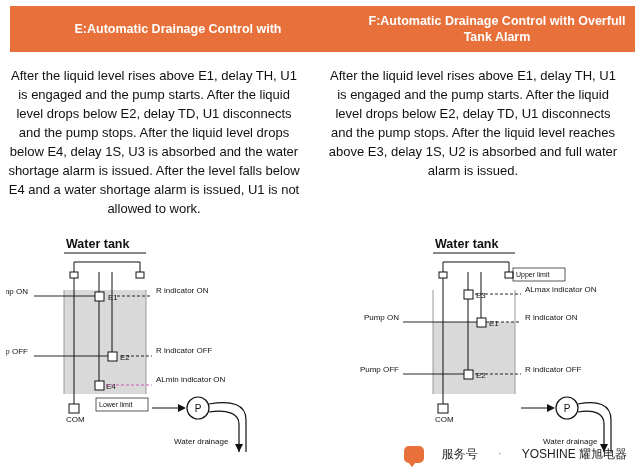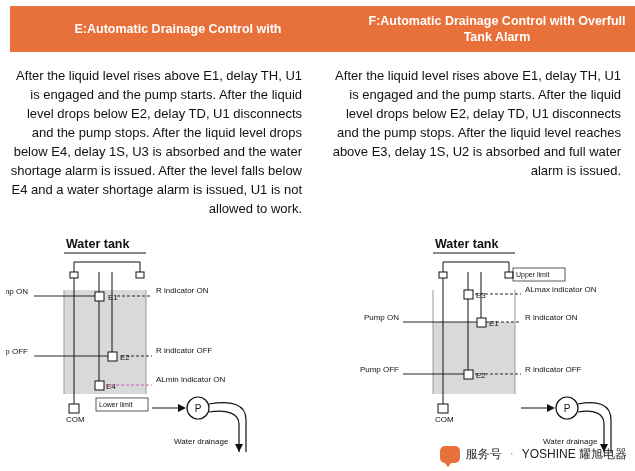--- a/index.html
+++ b/index.html
@@ -49,39 +49,39 @@
   .header-band span { display: block; }
 
   .body-text {
     position: absolute;
     top: 66px;
     left: 0;
     width: 296px;
     font-size: 13px;
     line-height: 19px;
     color: #111111;
-    text-align: right;
+    text-align: center;
   }
 
   .diagram {
     position: absolute;
     left: 0;
     top: 0;
     width: 305px;
     height: 471px;
     pointer-events: none;
   }
 
   .footer-brand {
     position: absolute;
     right: 8px;
     bottom: 8px;
     display: flex;
     align-items: flex-start;
-    gap: 6px;
+    gap: 18px;
     font-size: 12px;
     color: #222222;
   }
   .wechat-badge {
     width: 20px;
     height: 17px;
     background: #e8703a;
     border-radius: 5px;
     position: relative;
   }

